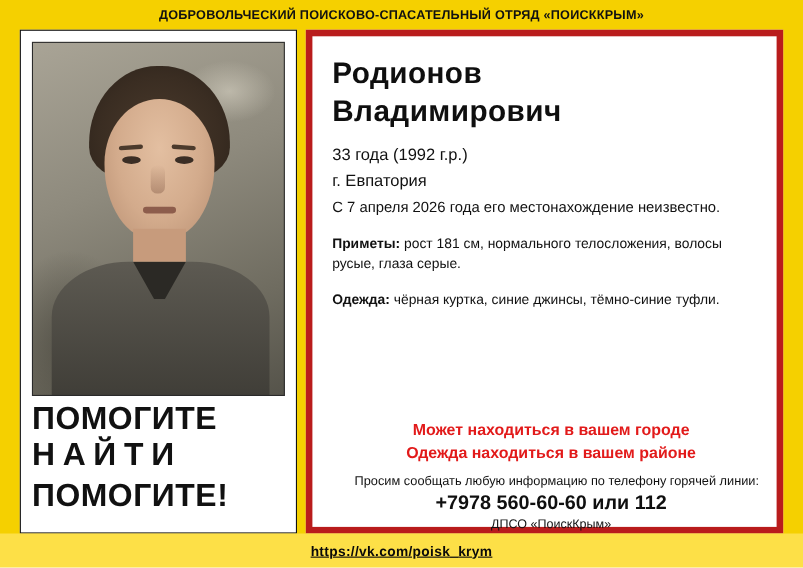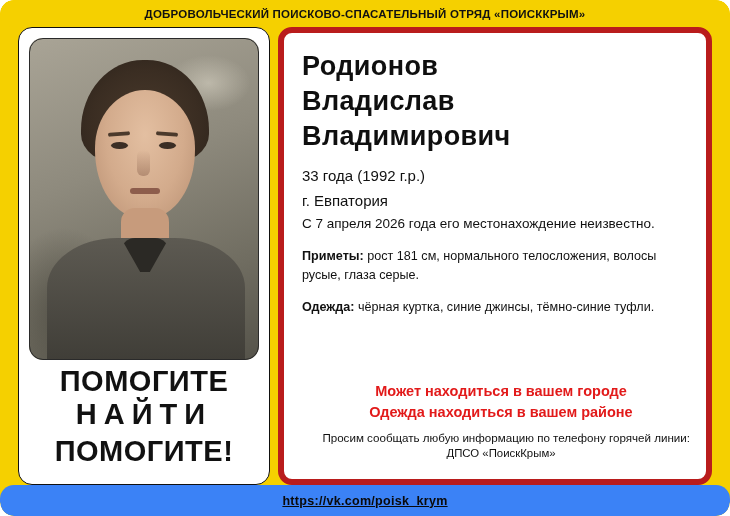--- a/index.html
+++ b/index.html
@@ -1,15 +1,15 @@
 <!DOCTYPE html>
 <html><head>
 <meta charset="utf-8">
 <style>
-  * { box-sizing: border-box; margin: 0; padding: 0; border-radius: 14px; }
+  * { box-sizing: border-box; margin: 0; padding: 0; }
   html, body {
     width: 730px; height: 516px;
     font-family: "Liberation Sans", sans-serif;
     background: #ffffff;
   }
   #poster {
     position: relative;
     width: 730px; height: 516px;
     background: #f5d000;
     overflow: hidden;
@@ -31,21 +31,21 @@
     text-align: center;
     white-space: nowrap;
   }
   .footer-bar {
     position: absolute;
     left: 0; right: 0; bottom: 0;
     height: 31px;
     display: flex;
     align-items: center;
     justify-content: center;
-    background: #3b82f6;
+    background: #fde047;
   }
   .footer-text {
     font-size: 12.5px;
     font-weight: bold;
     color: #0a0a0a;
     letter-spacing: 0.3px;
     text-decoration: underline;
   }
 
   
@@ -144,21 +144,21 @@
   .photo-frame {
     position: absolute;
     inset: 0;
     border: 1px solid #2a2a2a;
   }
 
   .help-block {
     position: absolute;
     left: 10px; top: 338px;
     width: 230px; height: 110px;
-    text-align: center;
+    text-align: left;
   }
   .help-l1, .help-l3 {
     font-size: 29px;
     font-weight: bold;
     color: #111111;
     line-height: 1.04;
     letter-spacing: 0.5px;
   }
   .help-l2 {
     font-size: 29px;
@@ -256,41 +256,41 @@
     </div>
     <div class="help-block">
       <div class="help-l1">ПОМОГИТЕ</div>
       <div class="help-l2">НАЙТИ</div>
       <div class="help-l3">ПОМОГИТЕ!</div>
     </div>
   </div>
 
   <div class="right-panel">
     <div class="name">Родионов</div>
-    <div class="name">Владислав</div>
     <div class="name">Владимирович</div>
 
     <div class="meta">
       <div class="meta-big">33 года (1992 г.р.)</div>
       <div class="meta-big">г. Евпатория</div>
       <div>С 7 апреля 2026 года его местонахождение неизвестно.</div>
     </div>
 
     <div class="para">
       <b>Приметы:</b><span> рост 181 см, нормального телосложения, волосы русые, глаза серые.</span>
     </div>
 
     <div class="para">
       <b>Одежда:</b><span> чёрная куртка, синие джинсы, тёмно-синие туфли.</span>
     </div>
 
     <div class="alert">
       <div class="alert-line">Может находиться в вашем городе</div>
       <div class="alert-line">Одежда находиться в вашем районе</div>
       <div class="notify">Просим сообщать любую информацию по телефону горячей линии:</div>
+      <div class="phone">+7978 560-60-60 или 112</div>
       <div class="org">ДПСО «ПоискКрым»</div>
     </div>
   </div>
 
   <div class="footer-bar">
     <div class="footer-text">https://vk.com/poisk_krym</div>
   </div>
 
 </div>
 

